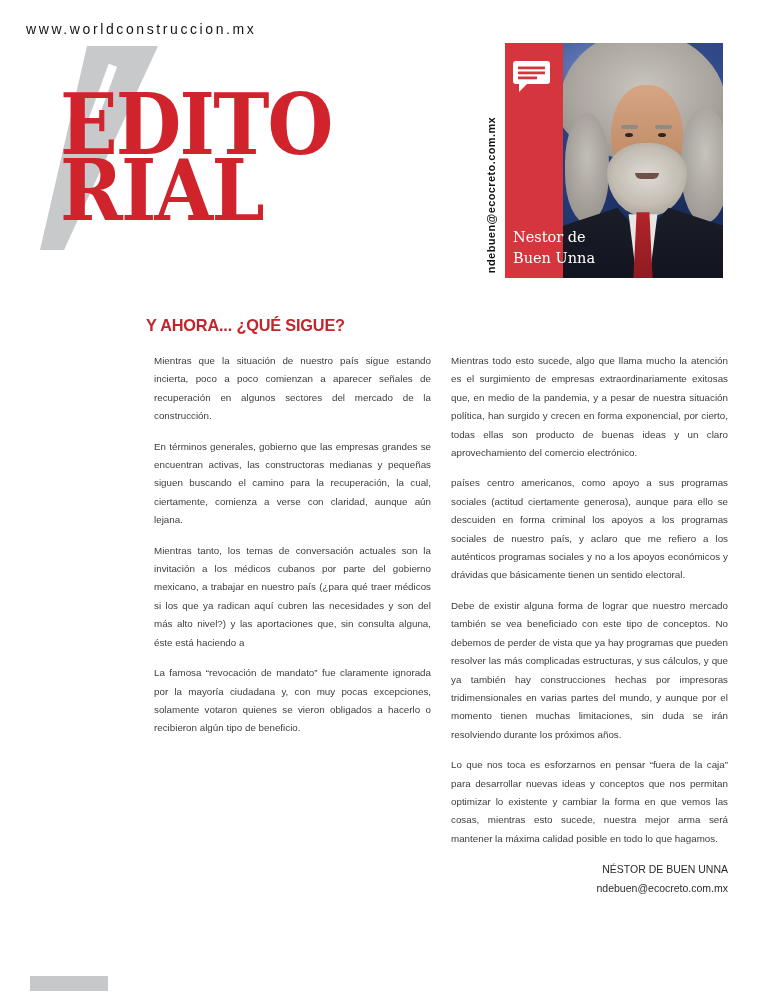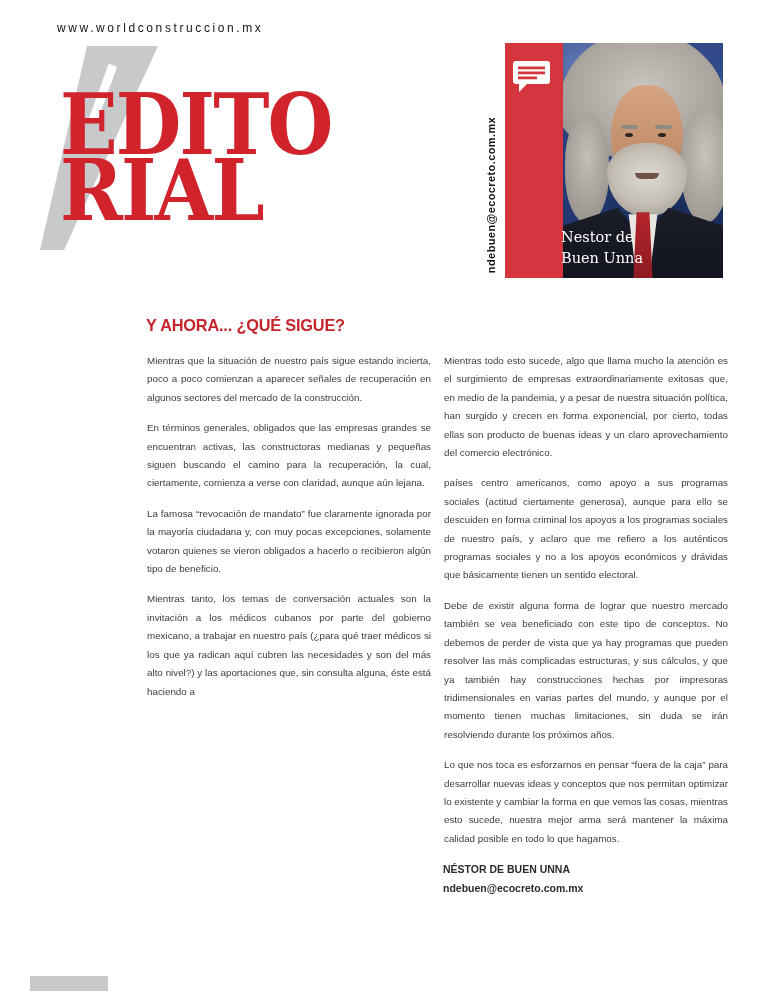--- a/index.html
+++ b/index.html
@@ -1,19 +1,19 @@
 <!DOCTYPE html>
 <html><head>
 <meta charset="utf-8">
 <style>
   html,body{margin:0;padding:0;background:#fff;}
   .page{position:relative;width:768px;height:994px;background:#ffffff;overflow:hidden;
         font-family:"Liberation Sans",sans-serif;}
 
-  .site-url{position:absolute;left:57px;top:21px;font-size:12px;letter-spacing:2.6px;
+  .site-url{position:absolute;left:26px;top:21px;font-size:14px;letter-spacing:2.6px;
             color:#141414;font-weight:400;}
 
   .ribbon{position:absolute;left:0;top:0;width:220px;height:260px;background:#c8c9cb;
           clip-path:polygon(87px 46px,158px 46px,64px 250px,40px 250px);}
   .ribbon-slit{position:absolute;left:74px;top:88px;width:58px;height:9px;background:#ffffff;
                transform:rotate(-70deg);}
 
   .masthead{position:absolute;left:60px;top:92px;margin:0;color:#d0232b;
             font-family:"DejaVu Serif",serif;font-weight:bold;font-size:84px;line-height:66px;
             letter-spacing:-2px;transform:scaleX(0.9);transform-origin:left top;}
@@ -52,30 +52,30 @@
          border-radius:0 0 10px 10px;}
   .suit{position:absolute;left:0;bottom:0;width:100%;height:90px;
         background:linear-gradient(180deg,#1d2029 0%,#121420 100%);
         clip-path:polygon(0 100%,0 42%,34% 22%,46% 46%,54% 46%,66% 22%,100% 42%,100% 100%);}
   .shirt{position:absolute;left:0;bottom:0;width:100%;height:74px;background:#e9e6e2;
          clip-path:polygon(41% 14%,59% 14%,54% 100%,46% 100%);}
   .tie{position:absolute;left:0;bottom:0;width:100%;height:70px;
        background:linear-gradient(180deg,#b5242b,#8e1b22);
        clip-path:polygon(46% 6%,54% 6%,56% 100%,44% 100%);}
   .card-name{position:absolute;left:513px;top:227px;color:#ffffff;z-index:5;
-             font-family:"DejaVu Serif",serif;font-size:14.5px;line-height:21px;font-weight:500;margin-left:48px;}
+             font-family:"DejaVu Serif",serif;font-size:14.5px;line-height:21px;font-weight:500;}
 
   .article-heading{position:absolute;left:146px;top:316px;margin:0;color:#c4242c;
                    font-size:17px;font-weight:bold;letter-spacing:-0.2px;
                    transform:scaleX(0.96);transform-origin:left top;}
 
   .columns{position:absolute;left:146px;top:352px;width:582px;display:flex;gap:12px;}
   .col{width:285px;color:#3d3d3d;font-size:9.8px;line-height:18.4px;text-align:justify;}
-  .col p{margin:0 0 12px 1px;}
-  .signature{font-weight:bold;color:#2b2b2b;
+  .col p{margin:0 0 12px 8px;}
+  .signature{text-align:right;font-weight:normal;color:#2b2b2b;
              font-size:10.5px;line-height:19px;}
 
   .footer-bar{position:absolute;left:30px;top:976px;width:78px;height:15px;background:#c7c8ca;}
 </style>
 </head>
 <body>
 
 <div class="page">
 
   <div class="site-url">www.worldconstruccion.mx</div>
@@ -115,23 +115,23 @@
     <div class="tie"></div>
   </div>
 
   <div class="card-name"><span>Nestor de</span><br><span>Buen Unna</span></div>
 
   <h2 class="article-heading">Y AHORA... ¿QUÉ SIGUE?</h2>
 
   <div class="columns">
     <div class="col">
       <p>Mientras que la situación de nuestro país sigue estando incierta, poco a poco comienzan a aparecer señales de recuperación en algunos sectores del mercado de la construcción.</p>
-      <p>En términos generales, obligados que las empresas grandes se encuentran activas, las constructoras medianas y pequeñas siguen buscando el camino para la recuperación, la cual, ciertamente, comienza a verse con claridad, aunque aún lejana.</p>
+      <p>En términos generales, gobierno que las empresas grandes se encuentran activas, las constructoras medianas y pequeñas siguen buscando el camino para la recuperación, la cual, ciertamente, comienza a verse con claridad, aunque aún lejana.</p>
+      <p>Mientras tanto, los temas de conversación actuales son la invitación a los médicos cubanos por parte del gobierno mexicano, a trabajar en nuestro país (¿para qué traer médicos si los que ya radican aquí cubren las necesidades y son del más alto nivel?) y las aportaciones que, sin consulta alguna, éste está haciendo a</p>
       <p>La famosa “revocación de mandato” fue claramente ignorada por la mayoría ciudadana y, con muy pocas excepciones, solamente votaron quienes se vieron obligados a hacerlo o recibieron algún tipo de beneficio.</p>
-      <p>Mientras tanto, los temas de conversación actuales son la invitación a los médicos cubanos por parte del gobierno mexicano, a trabajar en nuestro país (¿para qué traer médicos si los que ya radican aquí cubren las necesidades y son del más alto nivel?) y las aportaciones que, sin consulta alguna, éste está haciendo a</p>
     </div>
     <div class="col">
       <p>Mientras todo esto sucede, algo que llama mucho la atención es el surgimiento de empresas extraordinariamente exitosas que, en medio de la pandemia, y a pesar de nuestra situación política, han surgido y crecen en forma exponencial, por cierto, todas ellas son producto de buenas ideas y un claro aprovechamiento del comercio electrónico.</p>
       <p>países centro americanos, como apoyo a sus programas sociales (actitud ciertamente generosa), aunque para ello se descuiden en forma criminal los apoyos a los programas sociales de nuestro país, y aclaro que me refiero a los auténticos programas sociales y no a los apoyos económicos y drávidas que básicamente tienen un sentido electoral.</p>
       <p>Debe de existir alguna forma de lograr que nuestro mercado también se vea beneficiado con este tipo de conceptos.  No debemos de perder de vista que ya hay programas que pueden resolver las más complicadas estructuras, y sus cálculos, y que ya también hay construcciones hechas por impresoras tridimensionales en varias partes del mundo, y aunque por el momento tienen muchas limitaciones, sin duda se irán resolviendo durante los próximos años.</p>
       <p>Lo que nos toca es esforzarnos en pensar “fuera de la caja” para desarrollar nuevas ideas y conceptos que nos permitan optimizar lo existente y cambiar la forma en que vemos las cosas, mientras esto sucede, nuestra mejor arma será mantener la máxima calidad posible en todo lo que hagamos.</p>
       <div class="signature">
         <div>NÉSTOR DE BUEN UNNA</div>
         <div>ndebuen@ecocreto.com.mx</div>
       </div>

